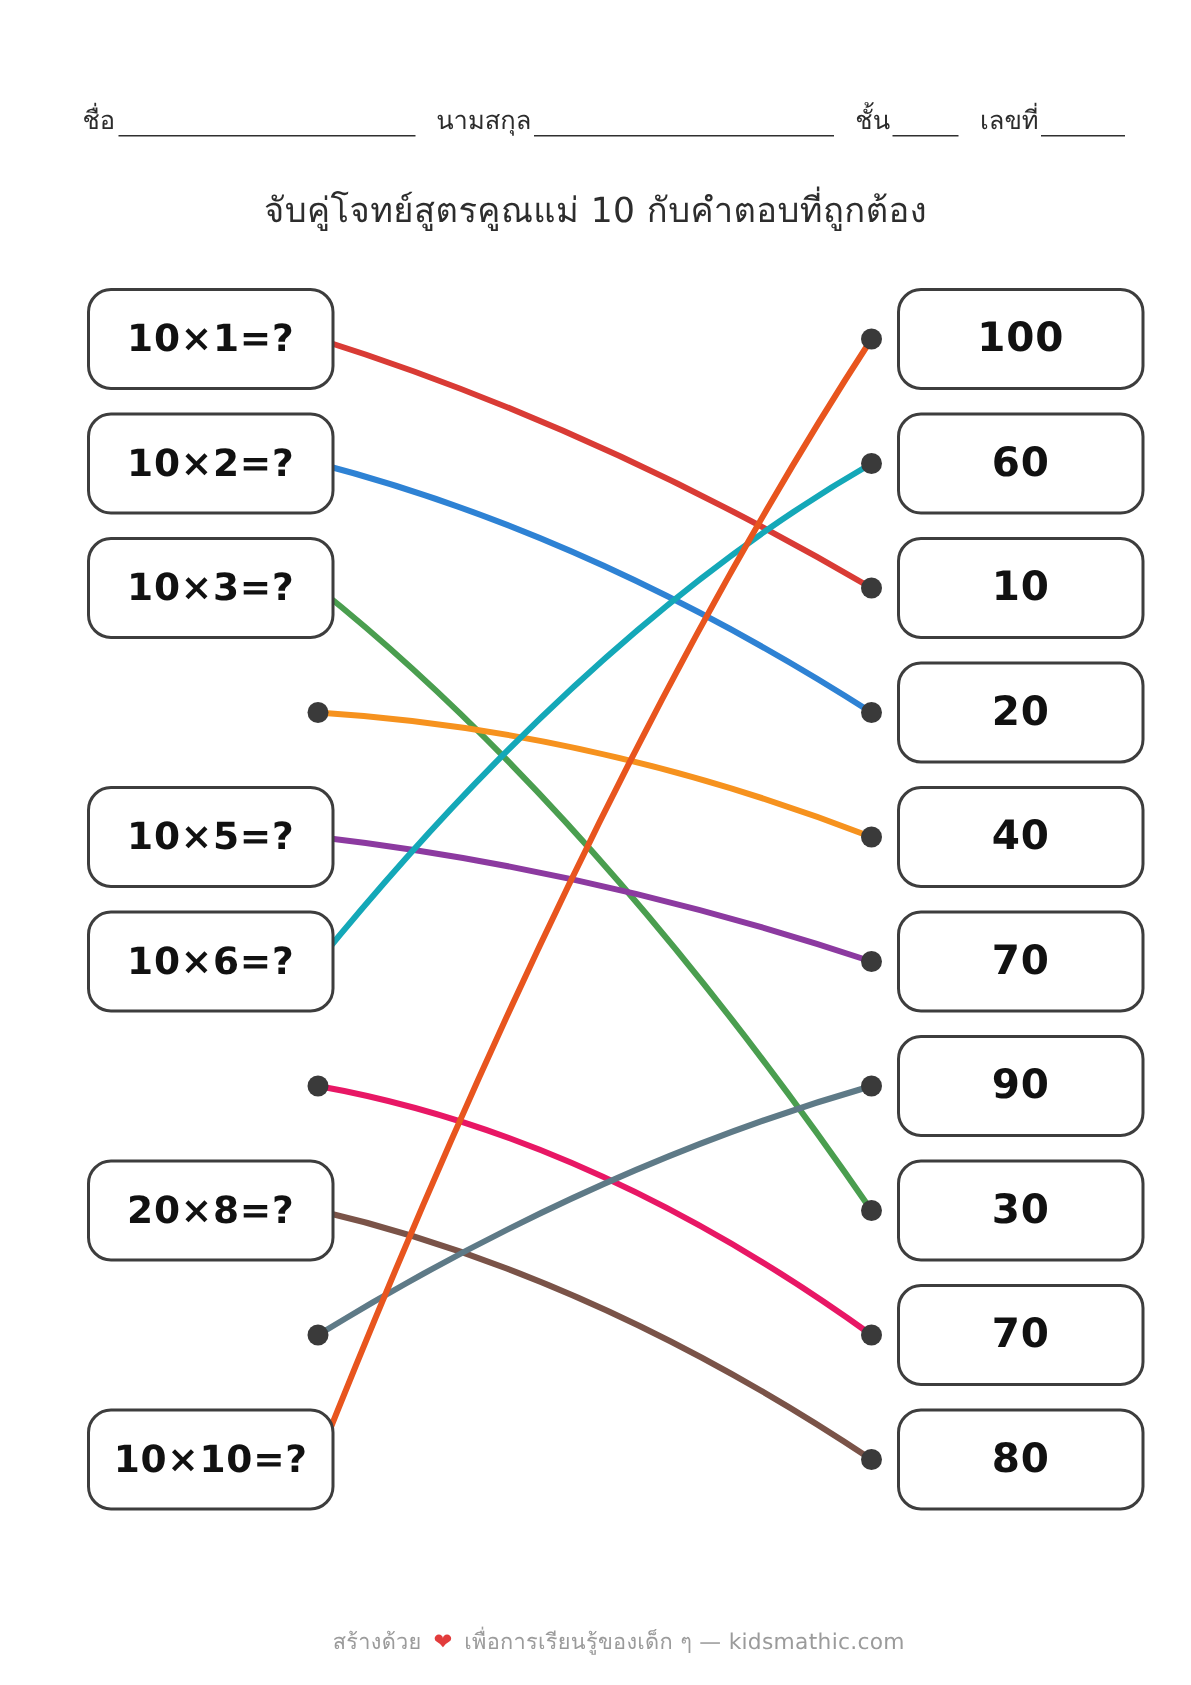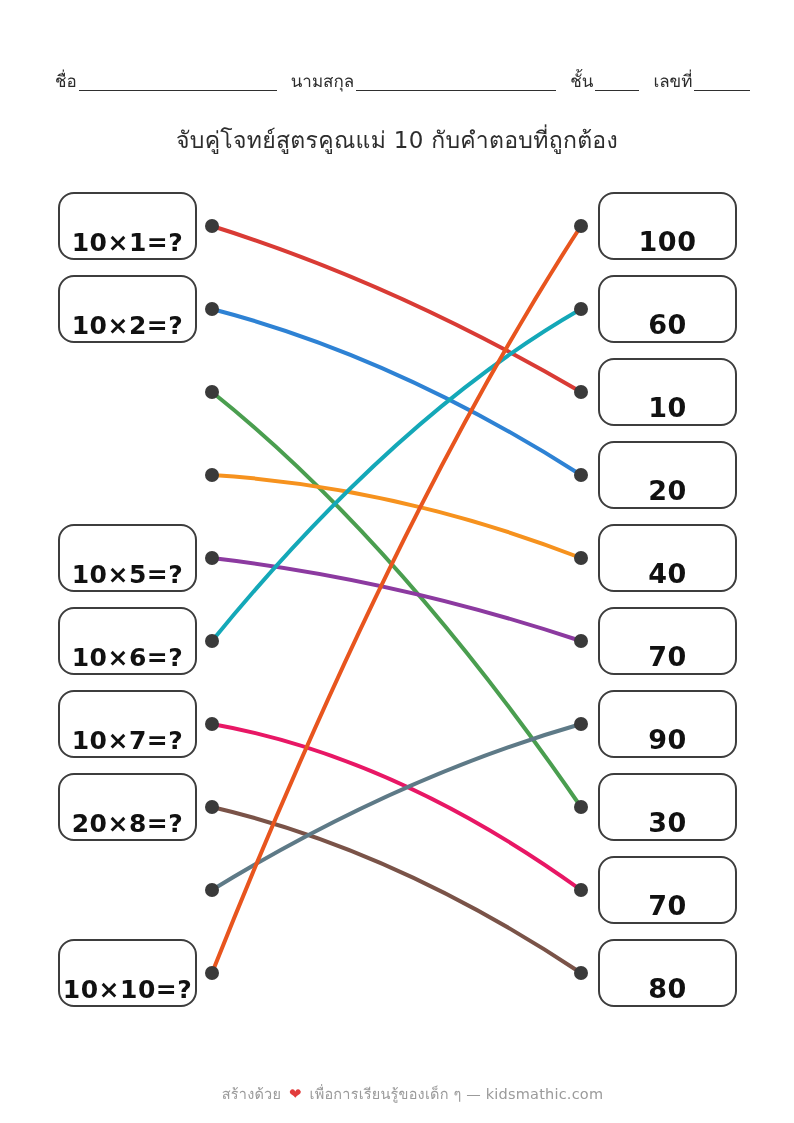--- a/index.html
+++ b/index.html
@@ -27,25 +27,25 @@
   .title{
     position:absolute;left:0;right:0;top:106px;
     text-align:center;
     font-size:23px;font-weight:500;color:#2d2d2d;
     letter-spacing:.3px;
   }
   
   .match-area{position:absolute;inset:0;}
   .box{
     position:absolute;
-    width:139px;height:68px;
+    width:165px;height:68px;
     background:#ffffff;
     border:2.4px solid #3d3d3d;
     border-radius:16px;
-    display:flex;align-items:flex-end;justify-content:center;
+    display:flex;align-items:center;justify-content:center;
     box-sizing:border-box;
   }
   .box span{
     font-weight:bold;color:#111;
     font-size:25px;letter-spacing:.5px;
     transform:translateY(-1px);
   }
   .box.right span{font-size:27px;}
   .box.left{left:58px;}
   .box.right{left:598px;}
@@ -112,28 +112,28 @@
         <circle cx="212" cy="957" r="7" fill="#3a3a3a"></circle>
         <circle cx="581" cy="957" r="7" fill="#3a3a3a"></circle>
       </svg>
 
     <div class="box left r0">
         <span>10×1=?</span>
       </div>
     <div class="box left r1">
         <span>10×2=?</span>
       </div>
+    <div class="box left r2">
+        <span>10×3=?</span>
+      </div>
     <div class="box left r4">
         <span>10×5=?</span>
       </div>
     <div class="box left r5">
         <span>10×6=?</span>
-      </div>
-    <div class="box left r6">
-        <span>10×7=?</span>
       </div>
     <div class="box left r7">
         <span>20×8=?</span>
       </div>
     <div class="box left r9">
         <span>10×10=?</span>
       </div>
 
     <div class="box right r0">
         <span>100</span>

